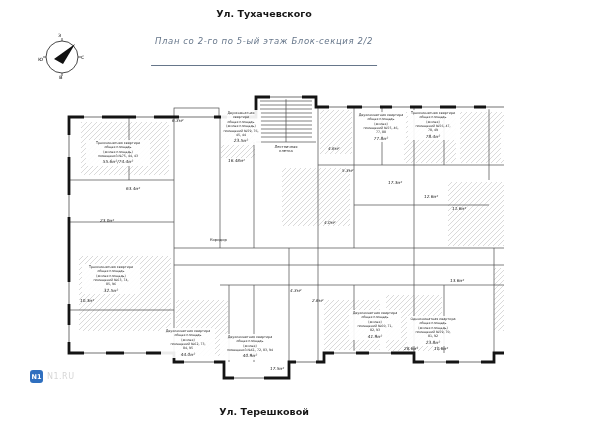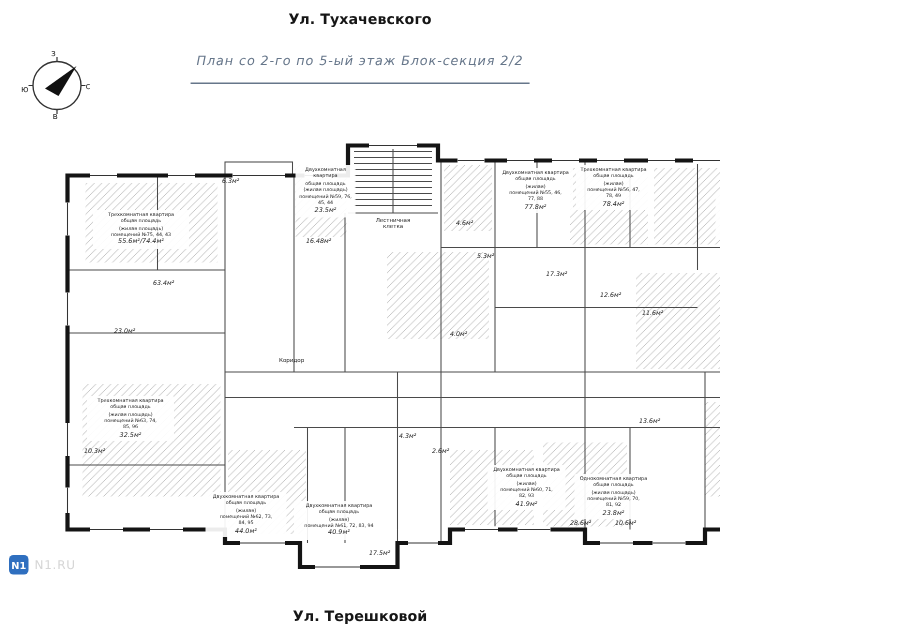--- a/index.html
+++ b/index.html
@@ -1,24 +1,24 @@
 <!DOCTYPE html>
 <html><head>
 <meta charset="utf-8">
 <style>
   html,body{margin:0;padding:0;background:#ffffff;}
   .stage{position:relative;width:480px;height:424px;background:#ffffff;overflow:hidden;
-         font-family:"DejaVu Sans", sans-serif;color:#1d1d1d;}
+         font-family:"DejaVu Sans", sans-serif;color:#1d1d1d;margin-left:24px;}
   .street{position:absolute;font-weight:bold;font-size:9.5px;color:#161616;white-space:nowrap;}
   .street-top{top:8px;left:50%;transform:translateX(-50%);}
   .street-bottom{bottom:7px;left:50%;transform:translateX(-50%);}
   .street-right{right:3px;top:168px;writing-mode:vertical-rl;font-size:9px;}
   .plan-title{position:absolute;top:36px;left:50%;transform:translateX(-50%);
               font-size:8.5px;font-style:italic;letter-spacing:.6px;color:#66768a;
-              border-bottom:1px solid #66768a;padding:0 4px 9px;}
+              border-bottom:1px solid #66768a;padding:0 4px 19px;}
   .plan-svg{position:absolute;left:0;top:0;}
   .compass{position:absolute;left:14px;top:30px;}
   .apt{position:absolute;text-align:center;font-size:3.2px;line-height:1.35;
        background:rgba(255,255,255,.92);padding:1px 2px;border-radius:1px;z-index:3;}
   .apt .t{font-size:3.3px;}
   .apt .d{white-space:pre-line;}
   .apt .area{font-size:4.3px;font-style:italic;margin-top:1px;}
   .room{position:absolute;font-size:4.2px;font-style:italic;white-space:nowrap;z-index:3;}
   .plan-label{position:absolute;font-size:3.7px;z-index:3;white-space:pre-line;text-align:center;}
   .watermark{position:absolute;left:6px;top:370px;display:flex;align-items:center;gap:4px;z-index:4;}

